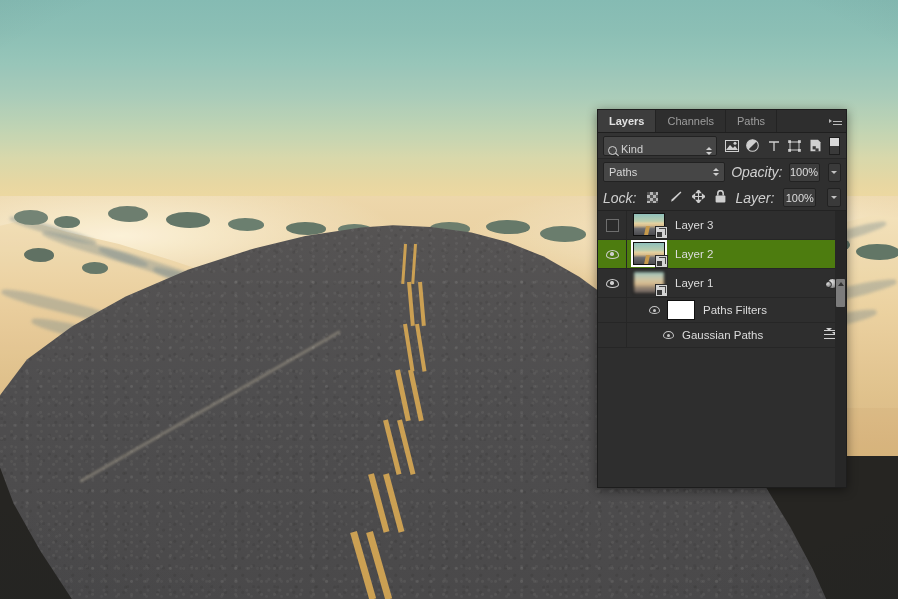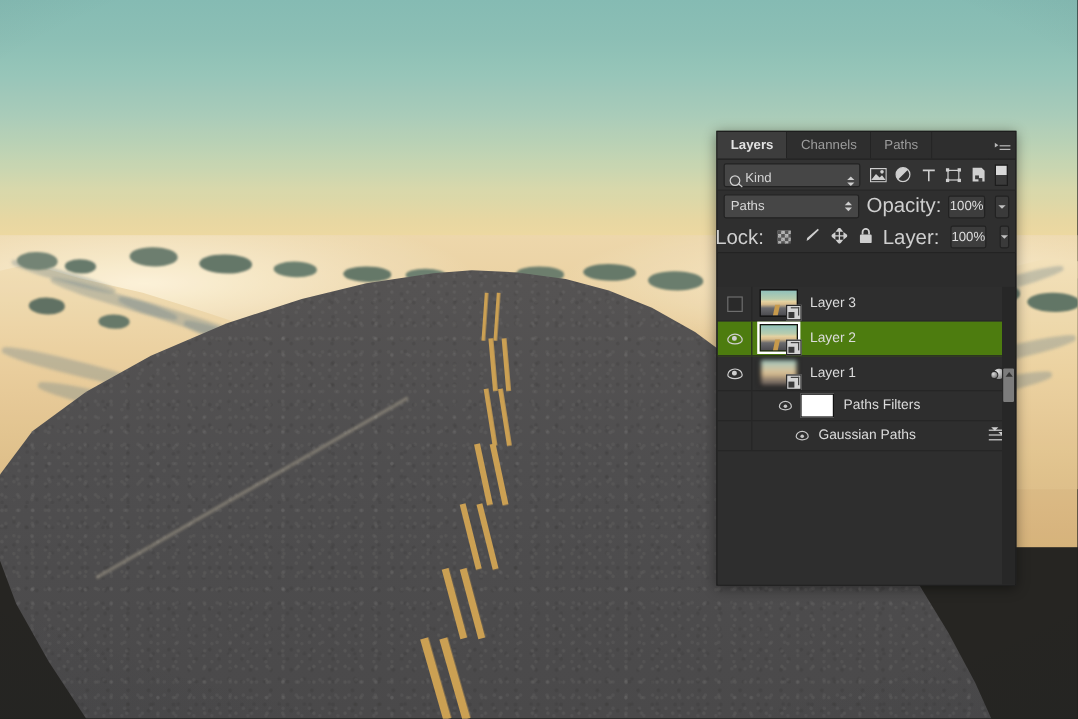--- a/index.html
+++ b/index.html
@@ -173,21 +173,21 @@
 
   
   .blend-row{
     height:26px;display:flex;align-items:center;padding:0 5px;gap:6px;
     background:#2f2f2f;flex:none;
   }
   .blend-select{
     width:136px;height:18px;background:#464646;border:1px solid #222;border-radius:2px;
     display:flex;align-items:center;padding:0 5px;color:#d8d8d8;font-size:11px;
   }
-  .lbl{color:#cfcfcf;font-size:17px;white-space:nowrap;}
+  .lbl{color:#cfcfcf;font-size:14px;white-space:nowrap;font-style:italic;}
   .numbox{
     width:36px;height:17px;background:#3d3d3d;border:1px solid #222;border-radius:2px;
     display:flex;align-items:center;justify-content:center;color:#ddd;font-size:11px;
   }
   .numarrow{
     width:14px;height:17px;background:#3a3a3a;border:1px solid #222;border-radius:2px;
     display:flex;align-items:center;justify-content:center;margin-left:2px;
   }
   .numarrow b{width:0;height:0;border-left:3px solid transparent;border-right:3px solid transparent;border-top:3.5px solid #c2c2c2;}
 
@@ -199,21 +199,21 @@
   .lock-icons{display:flex;align-items:center;gap:10px;margin-left:2px;}
   .checker{
     width:11px;height:11px;
     background-image:
       linear-gradient(45deg,#b5b5b5 25%,transparent 25%,transparent 75%,#b5b5b5 75%),
       linear-gradient(45deg,#b5b5b5 25%,#555 25%,#555 75%,#b5b5b5 75%);
     background-size:6px 6px;background-position:0 0,3px 3px;
   }
 
   
-  .layers{flex:1;background:#2e2e2e;position:relative;overflow:hidden;margin-top:28px;}
+  .layers{flex:1;background:#2e2e2e;position:relative;overflow:hidden;}
   .row{
     height:29px;display:flex;align-items:center;position:relative;
     border-bottom:1px solid #262626;box-sizing:border-box;padding-left:0;
   }
   .row.selected{background:#4d7c0f;}
   .eyecell{
     width:28px;height:100%;display:flex;align-items:center;justify-content:center;flex:none;
     border-right:1px solid #262626;
   }
   .eye{

